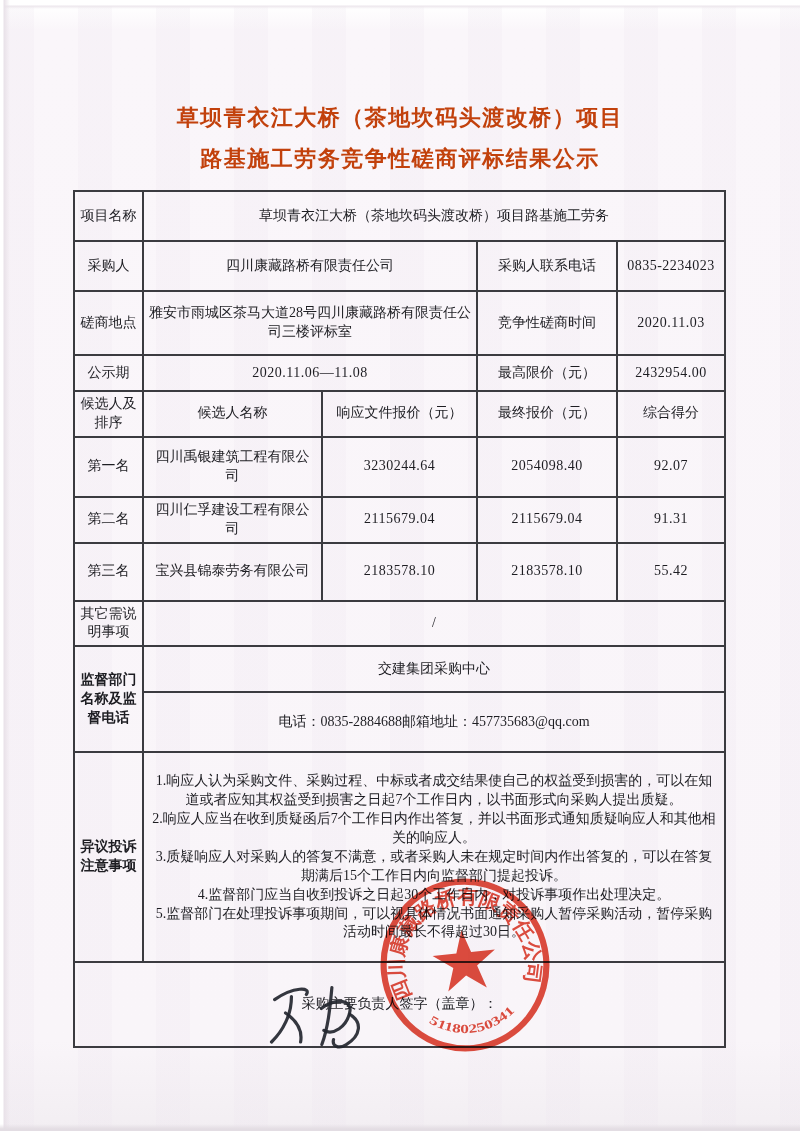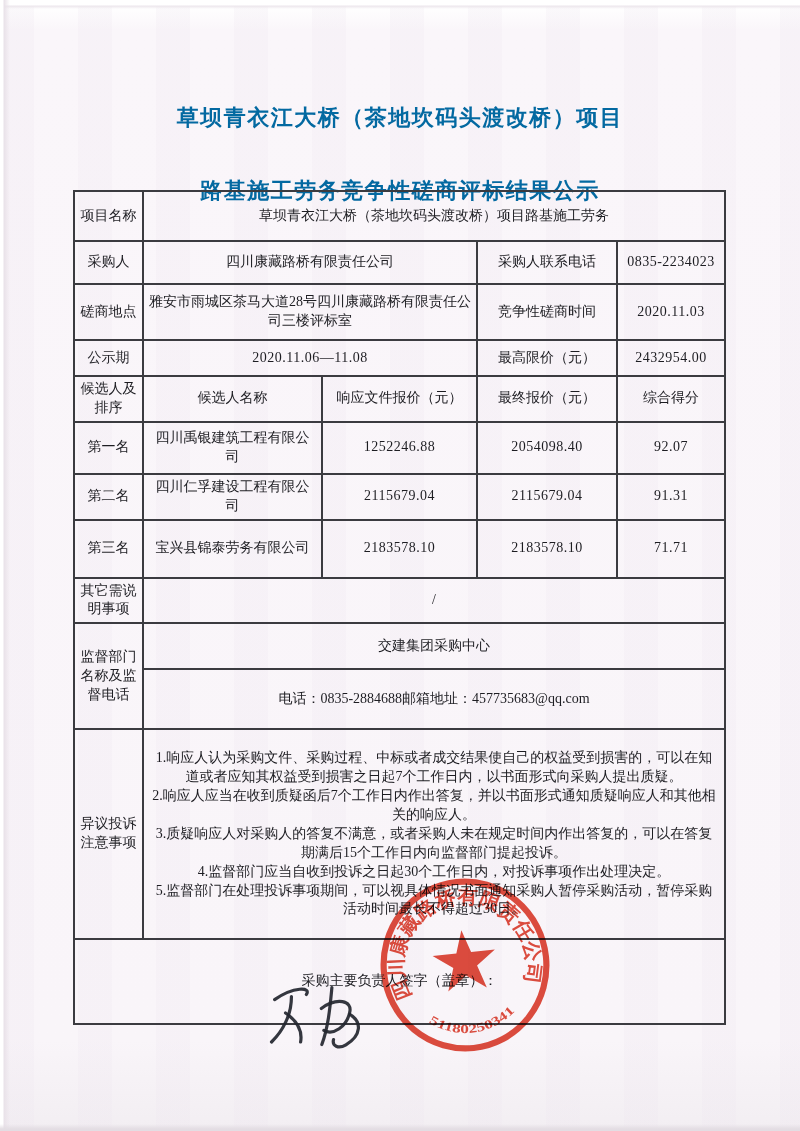--- a/index.html
+++ b/index.html
@@ -20,37 +20,37 @@
       #faf6fa;
   }
   .edge-left  { position:absolute; left:0; top:0; bottom:0; width:10px;
     background:linear-gradient(90deg,#ffffff 0 3px, #e9e2e9 4px, rgba(250,246,250,0) 100%); }
   .edge-top   { position:absolute; left:0; top:0; right:0; height:9px;
     background:linear-gradient(180deg,#ffffff 0 5px, #ece6ec 6px, rgba(250,246,250,0) 100%); }
   .edge-bottom{ position:absolute; left:0; bottom:0; right:0; height:7px;
     background:linear-gradient(0deg,#e3dde3 0 2px, rgba(250,246,250,0) 100%); }
 
   .title { position:absolute; left:0; width:800px; text-align:center;
-    font-size:22px; font-weight:700; letter-spacing:1.5px; color:#0369a1; }
+    font-size:22px; font-weight:700; letter-spacing:1.5px; color:#c2410c; }
   .title1 { top:103px; }
-  .title2 { top:176px; }
+  .title2 { top:144px; }
 
   table.results {
     position:absolute; top:190px; left:73px;
     width:651px; border-collapse:collapse; table-layout:fixed;
   }
   table.results td {
     border:2px solid #3b3b40;
     font-size:14px; line-height:1.35;
     vertical-align:middle; text-align:center;
     padding:3px 5px; background:transparent;
     word-break:break-all;
   }
   td.lab { text-align:left; padding-left:5px; padding-right:2px; }
-  td.lab-c { text-align:center; padding-left:2px; padding-right:2px; }
+  td.lab-c { text-align:center; padding-left:2px; padding-right:2px;font-weight:bold; }
   td.left { text-align:left; padding-left:9px;font-family:Liberation Serif, serif; }
   td.num { font-size:15px; letter-spacing:0.5px; }
   td.notice-cell { text-align:left; padding:6px 10px; font-size:13.5px; line-height:1.5;border-radius:30px; }
   .notice-line { margin:0; }
   td.sig-cell { text-align:left; padding-left:6px; font-size:14px; vertical-align:middle; }
 
   
   .signature { position:absolute; left:262px; top:980px; width:132px; height:76px; }
   .signature path { stroke:#23262f; stroke-width:3.2; fill:none;
     stroke-linecap:round; stroke-linejoin:round; opacity:0.92; }
@@ -79,65 +79,65 @@
       <col style="width:179px">
       <col style="width:155px">
     <col style="width:140px">
       <col style="width:108px">
   </colgroup>
   <tbody>
     <tr style="height:50px">
       <td class="lab">项目名称</td>
       <td class="left" colspan="4">草坝青衣江大桥（茶地坎码头渡改桥）项目路基施工劳务</td>
     </tr>
-    <tr style="height:43px">
+    <tr style="height:50px">
       <td class="lab">采购人</td>
       <td colspan="2">四川康藏路桥有限责任公司</td>
       <td>采购人联系电话</td>
       <td class="num">0835-2234023</td>
     </tr>
-    <tr style="height:56px">
+    <tr style="height:64px">
       <td class="lab">磋商地点</td>
       <td class="left" colspan="2">雅安市雨城区茶马大道28号四川康藏路桥有限责任公司三楼评标室</td>
       <td>竞争性磋商时间</td>
       <td class="num">2020.11.03</td>
     </tr>
     <tr style="height:36px">
       <td class="lab">公示期</td>
       <td class="num" colspan="2">2020.11.06—11.08</td>
       <td>最高限价（元）</td>
       <td class="num">2432954.00</td>
     </tr>
     <tr style="height:44px">
       <td class="lab">候选人及排序</td>
       <td>候选人名称</td>
       <td>响应文件报价（元）</td>
       <td>最终报价（元）</td>
       <td>综合得分</td>
     </tr>
-    <tr style="height:52px">
+    <tr style="height:60px">
       <td class="lab">第一名</td>
       <td class="left">四川禹银建筑工程有限公司</td>
-      <td class="num">1252246.88</td>
+      <td class="num">3230244.64</td>
       <td class="num">2054098.40</td>
       <td class="num">92.07</td>
     </tr>
     <tr style="height:40px">
       <td class="lab">第二名</td>
       <td class="left">四川仁孚建设工程有限公司</td>
       <td class="num">2115679.04</td>
       <td class="num">2115679.04</td>
       <td class="num">91.31</td>
     </tr>
     <tr style="height:58px">
       <td class="lab">第三名</td>
       <td class="left">宝兴县锦泰劳务有限公司</td>
       <td class="num">2183578.10</td>
       <td class="num">2183578.10</td>
-      <td class="num">71.71</td>
+      <td class="num">55.42</td>
     </tr>
     <tr style="height:42px">
       <td class="lab">其它需说明事项</td>
       <td colspan="4">/</td>
     </tr>
     <tr style="height:46px">
       <td class="lab-c" rowspan="2">监督部门名称及监督电话</td>
       <td colspan="4">交建集团采购中心</td>
     </tr>
     <tr style="height:60px">

